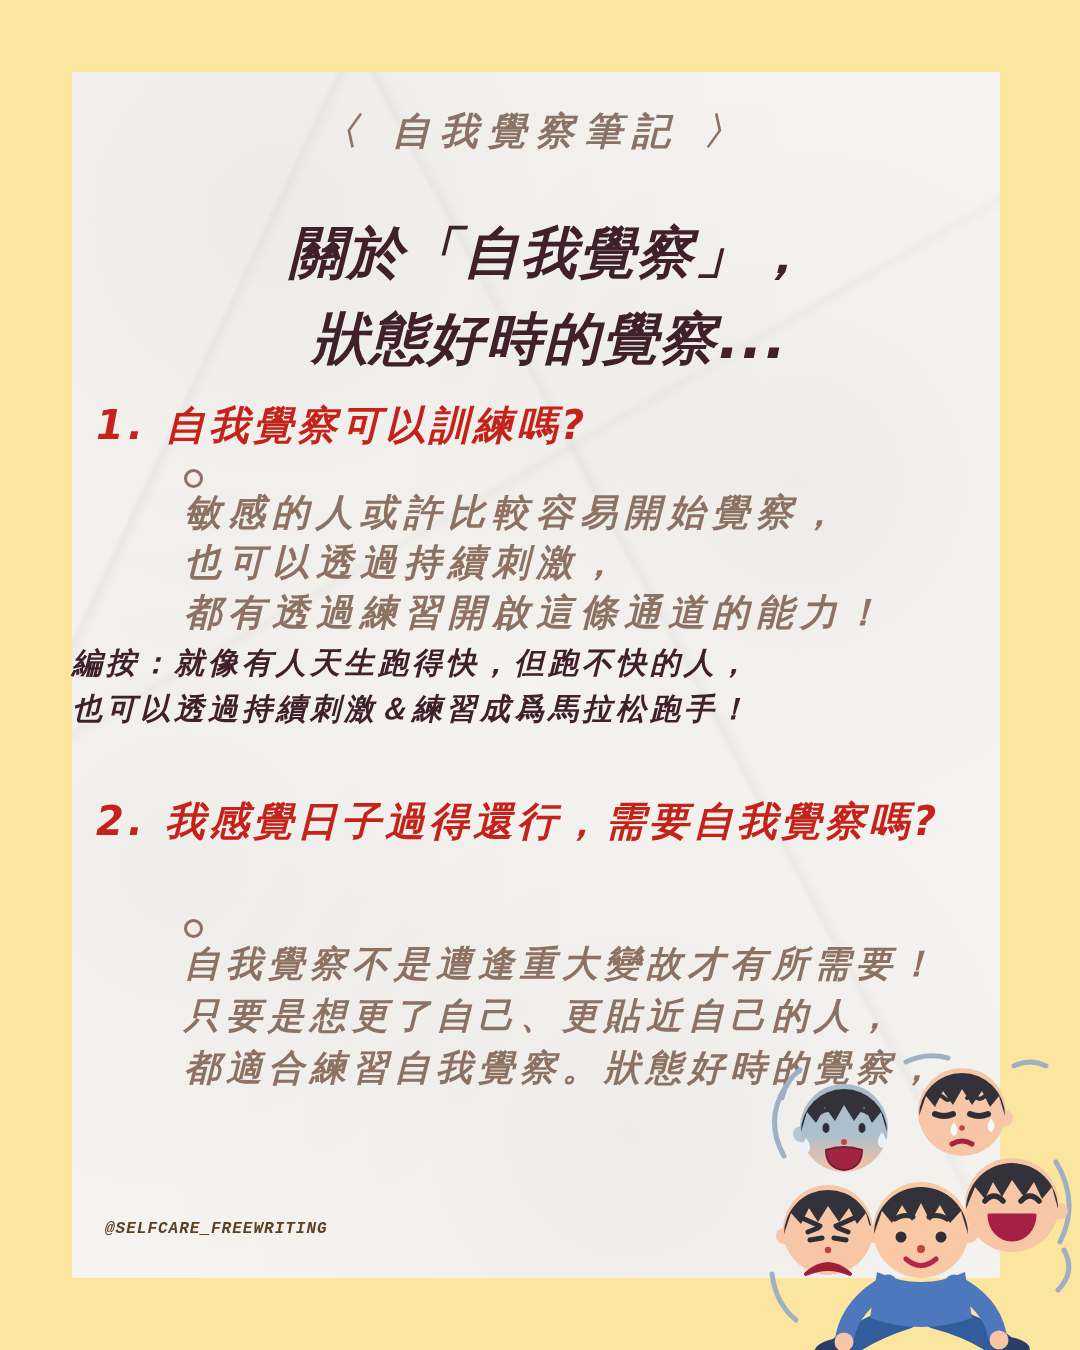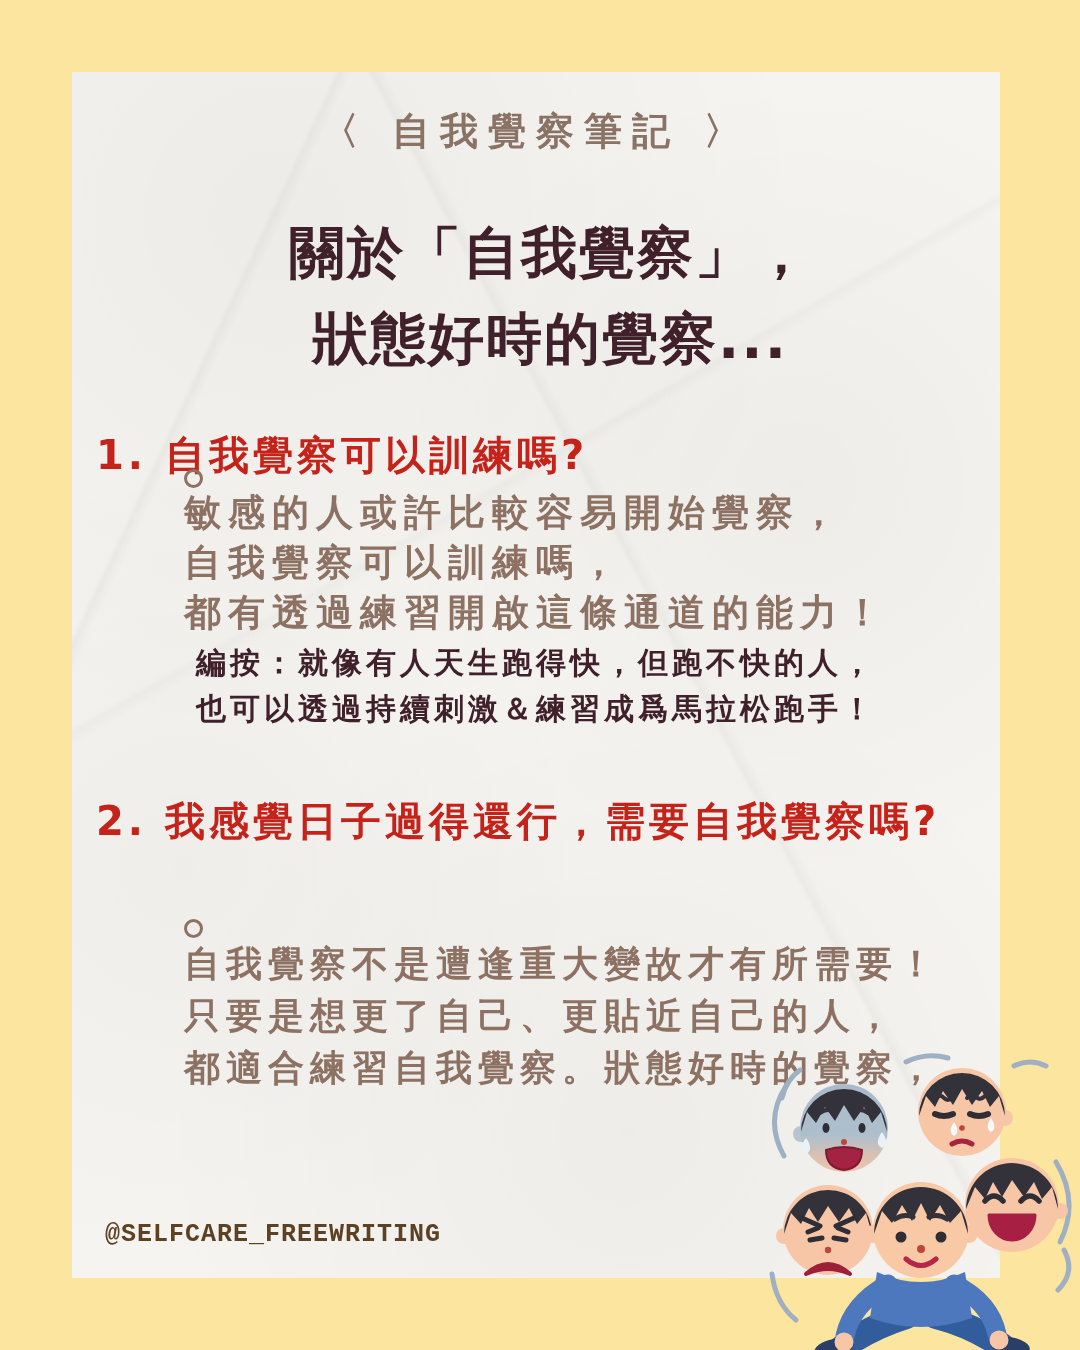--- a/index.html
+++ b/index.html
@@ -13,53 +13,54 @@
     position:absolute;left:72px;top:72px;width:928px;height:1206px;
     background:
       linear-gradient(115deg, transparent 17.6%, rgba(110,105,95,0.055) 18%, transparent 18.8%),
       linear-gradient(62deg, transparent 59.6%, rgba(110,105,95,0.05) 60%, transparent 60.8%),
       linear-gradient(150deg, transparent 37.6%, rgba(110,105,95,0.04) 38%, transparent 38.7%),
       radial-gradient(circle at 22% 12%, rgba(0,0,0,0.035), transparent 42%),
       radial-gradient(circle at 78% 34%, rgba(0,0,0,0.03), transparent 38%),
       radial-gradient(circle at 12% 66%, rgba(0,0,0,0.028), transparent 36%),
       radial-gradient(circle at 60% 88%, rgba(0,0,0,0.03), transparent 40%),
       #f5f4f1;
+    font-style: italic;
   }
   .hdr{
     position:absolute;top:34px;left:0;width:100%;text-align:center;
     font-size:38px;font-weight:900;letter-spacing:10px;color:#8a7265;
   }
   .title{
     position:absolute;top:124px;left:0;width:100%;margin:14px;text-align:center;
     font-size:56px;line-height:86px;font-weight:900;letter-spacing:2px;color:#3f202b;
   }
   .title span{display:block;}
   .sec-heading{
     position:absolute;left:24px;width:890px;
     font-size:40px;font-weight:900;letter-spacing:4px;color:#c5231a;
   }
-  .h1{top:326px;margin-top:30px;}
+  .h1{top:326px;}
   .h2{top:722px;}
   .bullet-block{position:absolute;left:112px;display:flex;align-items:flex-start;flex-direction:column;}
   .b1{top:380px;}
   .b2{top:784px;margin-top:46px;}
   .bullet-dot{
     flex:0 0 auto;width:13px;height:13px;border:3px solid #8d7263;border-radius:50%;
     margin-top:17px;margin-right:12px;
   }
   .b-lines{font-size:37px;line-height:50px;letter-spacing:7px;font-weight:700;color:#8d7263;}
   .b2 .b-lines{font-size:36px;line-height:52px;letter-spacing:6px;}
   .note{
-    position:absolute;top:568px;left:0;width:100%;text-align:center;
+    position:absolute;top:568px;left:0;width:100%;
     font-size:30px;line-height:46px;letter-spacing:4px;font-weight:900;color:#3f202b;
   }
   .handle{
     position:absolute;left:33px;top:1148px;
     font-family:"Liberation Mono","DejaVu Sans Mono",monospace;
-    font-size:25px;font-weight:700;letter-spacing:1px;color:#5c4122;
+    font-size:16px;font-weight:700;letter-spacing:1px;color:#5c4122;
   }
   .illus{position:absolute;left:758px;top:1052px;width:322px;height:298px;}
 </style>
 </head>
 <body>
 
 <div class="canvas">
   <div class="paper">
 
     <div class="hdr">〈 自我覺察筆記 〉</div>
@@ -68,21 +69,21 @@
       <span>關於「自我覺察」，</span>
       <span>狀態好時的覺察...</span>
     </h1>
 
     <div class="sec-heading h1">1. 自我覺察可以訓練嗎?</div>
 
     <div class="bullet-block b1">
       <span class="bullet-dot"></span>
       <div class="b-lines">
         <div>敏感的人或許比較容易開始覺察，</div>
-        <div>自我覺察可以訓練嗎，</div>
+        <div>也可以透過持續刺激，</div>
         <div>都有透過練習開啟這條通道的能力！</div>
       </div>
     </div>
 
     <div class="note">
       <div>編按：就像有人天生跑得快，但跑不快的人，</div>
       <div>也可以透過持續刺激＆練習成爲馬拉松跑手！</div>
     </div>
 
     <div class="sec-heading h2">2. 我感覺日子過得還行，需要自我覺察嗎?</div>

